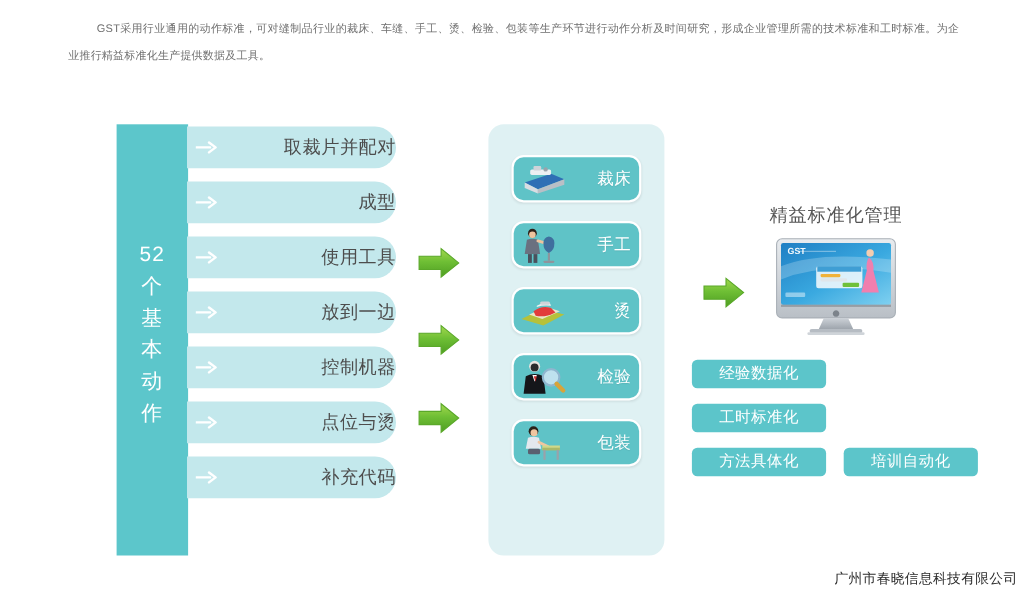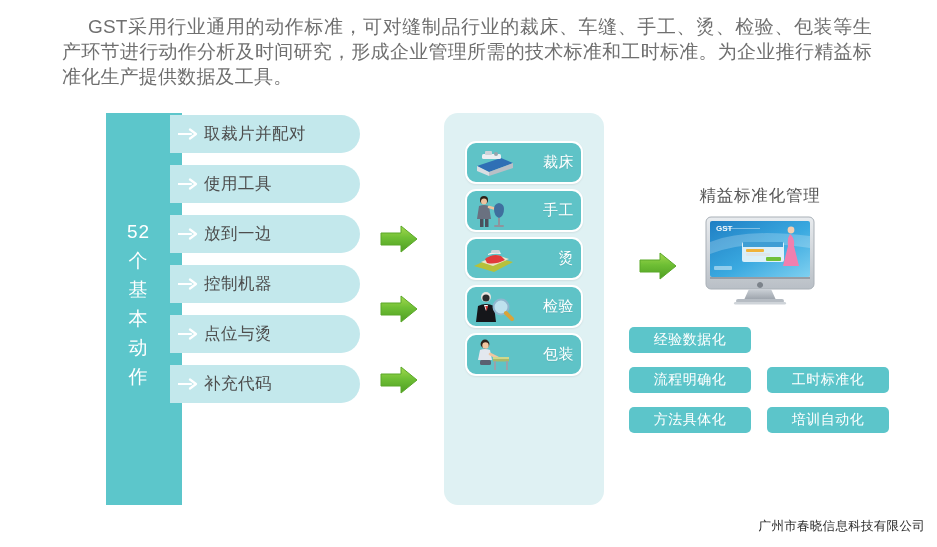--- a/index.html
+++ b/index.html
@@ -15,21 +15,21 @@
     font-family: "Liberation Sans", "DejaVu Sans", sans-serif;
     background: #ffffff;
   }
 
   
   .intro {
     position: absolute;
     left: 62px;
     top: 14px;
     width: 810px;
-    font-size: 19px;
+    font-size: 10px;
     line-height: 25px;
     color: #6f6f6f;
     letter-spacing: 0.2px;
     text-align: justify;
   }
   .intro .indent { display: inline-block; width: 26px; }
 
   
   #left-panel {
     position: absolute;
@@ -38,21 +38,20 @@
     width: 254px;
     height: 392px;
   }
   #left-bar {
     position: absolute;
     left: 0;
     top: 0;
     width: 65px;
     height: 392px;
     background: #5cc6cb;
-    padding-left: 11px;
   }
   #left-bar-label {
     position: absolute;
     left: 0;
     top: 104px;
     width: 65px;
     color: #ffffff;
     font-size: 19px;
     line-height: 29px;
     text-align: center;
@@ -71,20 +70,21 @@
   .pill {
     position: relative;
     height: 38px;
     margin-bottom: 12px;
     background: #c3e8ec;
     border-radius: 0 19px 19px 0;
     display: flex;
     align-items: center;
     box-sizing: border-box;
     padding-left: 34px;
+    justify-content: flex-end;
   }
   .pill .arrow-w {
     position: absolute;
     left: 8px;
     top: 50%;
     transform: translateY(-50%);
     width: 20px;
     height: 12px;
   }
   .pill .arrow-w svg { display: block; }
@@ -118,21 +118,21 @@
   }
   .proc-list {
     position: absolute;
     left: 21px;
     top: 28px;
     width: 118px;
   }
   .proc-card {
     position: relative;
     height: 43px;
-    margin-bottom: 5px;
+    margin-bottom: 17px;
     background: #5fc3c7;
     border: 2.5px solid #ffffff;
     border-radius: 11px;
     box-sizing: border-box;
     display: flex;
     align-items: center;
     box-shadow: 0 1px 2px rgba(0,0,0,0.07);
   }
   .proc-card .picon {
     position: absolute;
@@ -228,20 +228,28 @@
   </div>
 
   <div class="pill-list">
     <div class="pill">
       <span class="arrow-w">
         <svg width="20" height="12" viewBox="0 0 20 12">
             <path d="M0 6 h13 M12 1.5 L18 6 L12 10.5" fill="none" stroke="#ffffff" stroke-width="2.2" stroke-linecap="round" stroke-linejoin="round"></path>
           </svg>
       </span>
       <span class="ptext">取裁片并配对</span>
+    </div>
+    <div class="pill">
+      <span class="arrow-w">
+        <svg width="20" height="12" viewBox="0 0 20 12">
+            <path d="M0 6 h13 M12 1.5 L18 6 L12 10.5" fill="none" stroke="#ffffff" stroke-width="2.2" stroke-linecap="round" stroke-linejoin="round"></path>
+          </svg>
+      </span>
+      <span class="ptext">成型</span>
     </div>
     <div class="pill">
       <span class="arrow-w">
         <svg width="20" height="12" viewBox="0 0 20 12">
             <path d="M0 6 h13 M12 1.5 L18 6 L12 10.5" fill="none" stroke="#ffffff" stroke-width="2.2" stroke-linecap="round" stroke-linejoin="round"></path>
           </svg>
       </span>
       <span class="ptext">使用工具</span>
     </div>
     <div class="pill">
@@ -428,21 +436,20 @@
     <rect x="32" y="83" width="48" height="4" rx="2" fill="#b6bcc3"></rect>
     <rect x="30" y="86" width="52" height="2.5" rx="1.2" fill="#cfd4d9"></rect>
   </svg>
 </div>
 
 <div id="tag-grid">
   <div class="tag-row">
     <div class="tag">经验数据化</div>
   </div>
   <div class="tag-row">
-    <div class="tag">流程明确化</div>
     <div class="tag">工时标准化</div>
   </div>
   <div class="tag-row">
     <div class="tag">方法具体化</div>
     <div class="tag">培训自动化</div>
   </div>
 </div>
 
 <div id="footer">广州市春晓信息科技有限公司</div>
 

